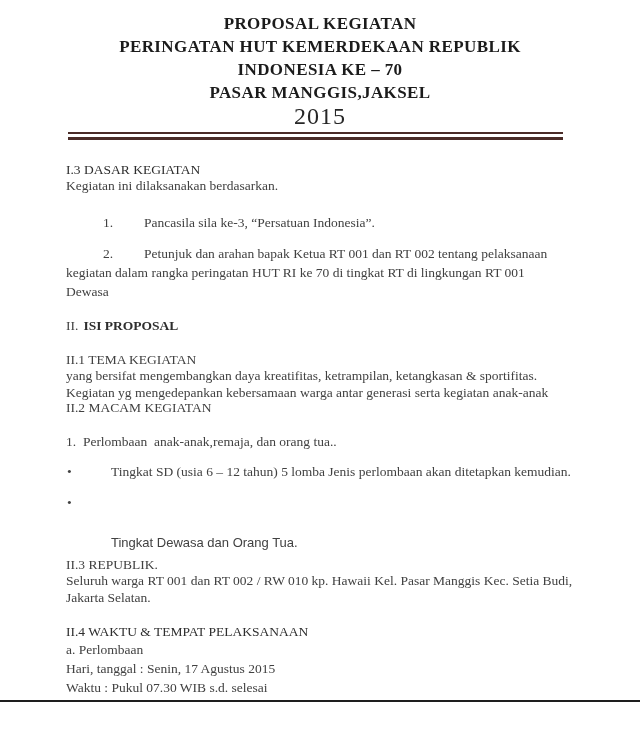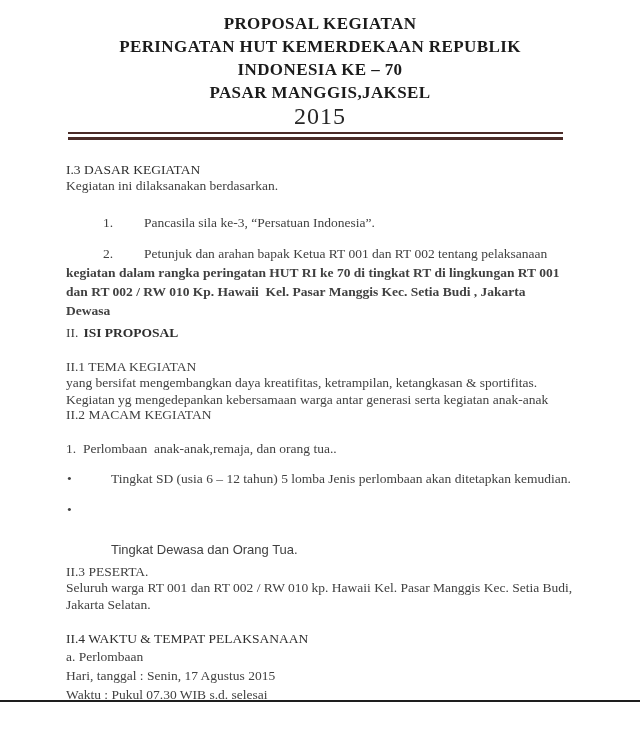--- a/index.html
+++ b/index.html
@@ -60,42 +60,41 @@
     line-height: 14px;
     white-space: pre-wrap;
   }
   .h-reg {
     line-height: 14px;
     white-space: pre-wrap;
   }
   .mt-sec      { margin-top: 23px; }
   .mt-item1    { margin-top: 19px; }
   .mt-item2    { margin-top: 12px; }
-  .mt-isi      { margin-top: 6px; }
+  .mt-isi      { margin-top: 18px; }
   .mt-tema     { margin-top: 20px; }
   .mt-macam    { }
   .mt-lomba    { margin-top: 18px; }
   .mt-bullet1  { margin-top: 13px; }
   .mt-bullet2  { margin-top: 14px; }
   .mt-peserta  { margin-top: 7px;  }
   .mt-waktu    { margin-top: 17px; }
   .num-item {
     display: flex;
     margin-left: 37px;
     line-height: 19px;
   }
   .num-item .num {
     width: 41px;
     flex-shrink: 0;
   }
   .num-item .ntext { white-space: pre-wrap; }
   .wrap-line {
     line-height: 19px;
     white-space: pre-wrap;
-    font-weight: bold;
   }
   .isi-row { line-height: 14px; }
   .isi-row .isi-num { margin-right: 5px; }
   .isi-row .isi-title { font-weight: bold; color: #2e2e2e; }
   .bullet-item {
     display: flex;
     line-height: 17px;
   }
   .bullet-glyph {
     width: 44px;
@@ -137,21 +136,20 @@
       <div class="num-item mt-item1">
         <span class="num">1.</span>
         <span class="ntext">Pancasila sila ke-3, “Persatuan Indonesia”.</span>
       </div>
 
       <div class="num-item mt-item2">
         <span class="num">2.</span>
         <span class="ntext">Petunjuk dan arahan bapak Ketua RT 001 dan RT 002 tentang pelaksanaan</span>
       </div>
       <div class="wrap-line">kegiatan dalam rangka peringatan HUT RI ke 70 di tingkat RT di lingkungan RT 001</div>
-      <div class="wrap-line">dan RT 002 / RW 010 Kp. Hawaii  Kel. Pasar Manggis Kec. Setia Budi , Jakarta</div>
       <div class="wrap-line">Dewasa</div>
     </section>
 
     <section>
       <div class="isi-row mt-isi">
         <span class="isi-num">II.</span><span class="isi-title">ISI PROPOSAL</span>
       </div>
     </section>
 
     <section>
@@ -168,21 +166,21 @@
         <span class="bullet-glyph">•</span>
         <span class="btext-serif">Tingkat SD (usia 6 – 12 tahun) 5 lomba Jenis perlombaan akan ditetapkan kemudian.</span>
       </div>
       <div class="bullet-item mt-bullet2">
         <span class="bullet-glyph">•</span>
         <span class="btext-sans">Tingkat Dewasa dan Orang Tua.</span>
       </div>
     </section>
 
     <section>
-      <div class="h-reg line mt-peserta">II.3 PESERTA.</div>
+      <div class="h-reg line mt-peserta">II.3 REPUBLIK.</div>
       <div class="line">Seluruh warga RT 001 dan RT 002 / RW 010 kp. Hawaii Kel. Pasar Manggis Kec. Setia Budi,</div>
       <div class="line">Jakarta Selatan.</div>
     </section>
 
     <section>
       <div class="h-bold mt-waktu" style="line-height:17px;">II.4 WAKTU &amp; TEMPAT PELAKSANAAN</div>
       <div class="waktu-line">a. Perlombaan</div>
       <div class="waktu-line">Hari, tanggal : Senin, 17 Agustus 2015</div>
       <div class="waktu-line">Waktu : Pukul 07.30 WIB s.d. selesai</div>
       <div class="waktu-line">Tempat : Lingkungan RT 001 dan RT 002 / RW 010</div>

